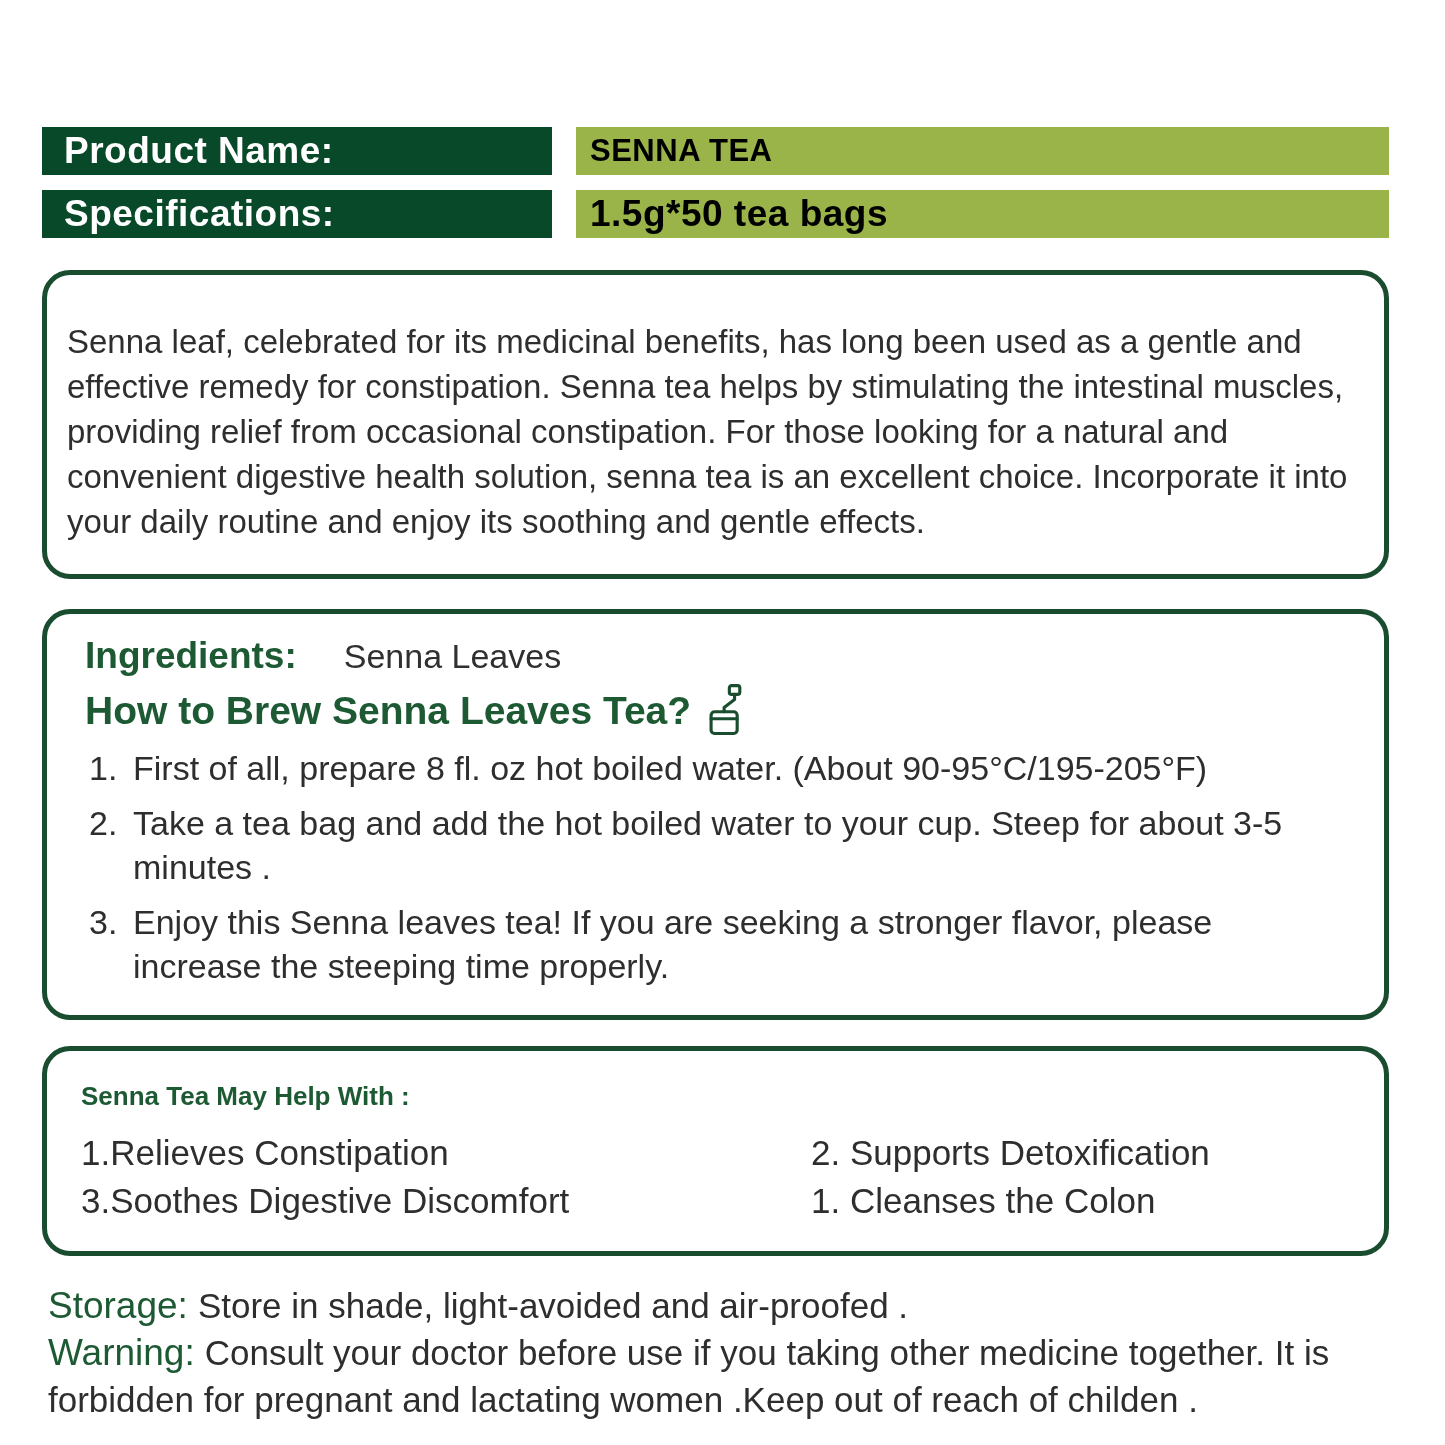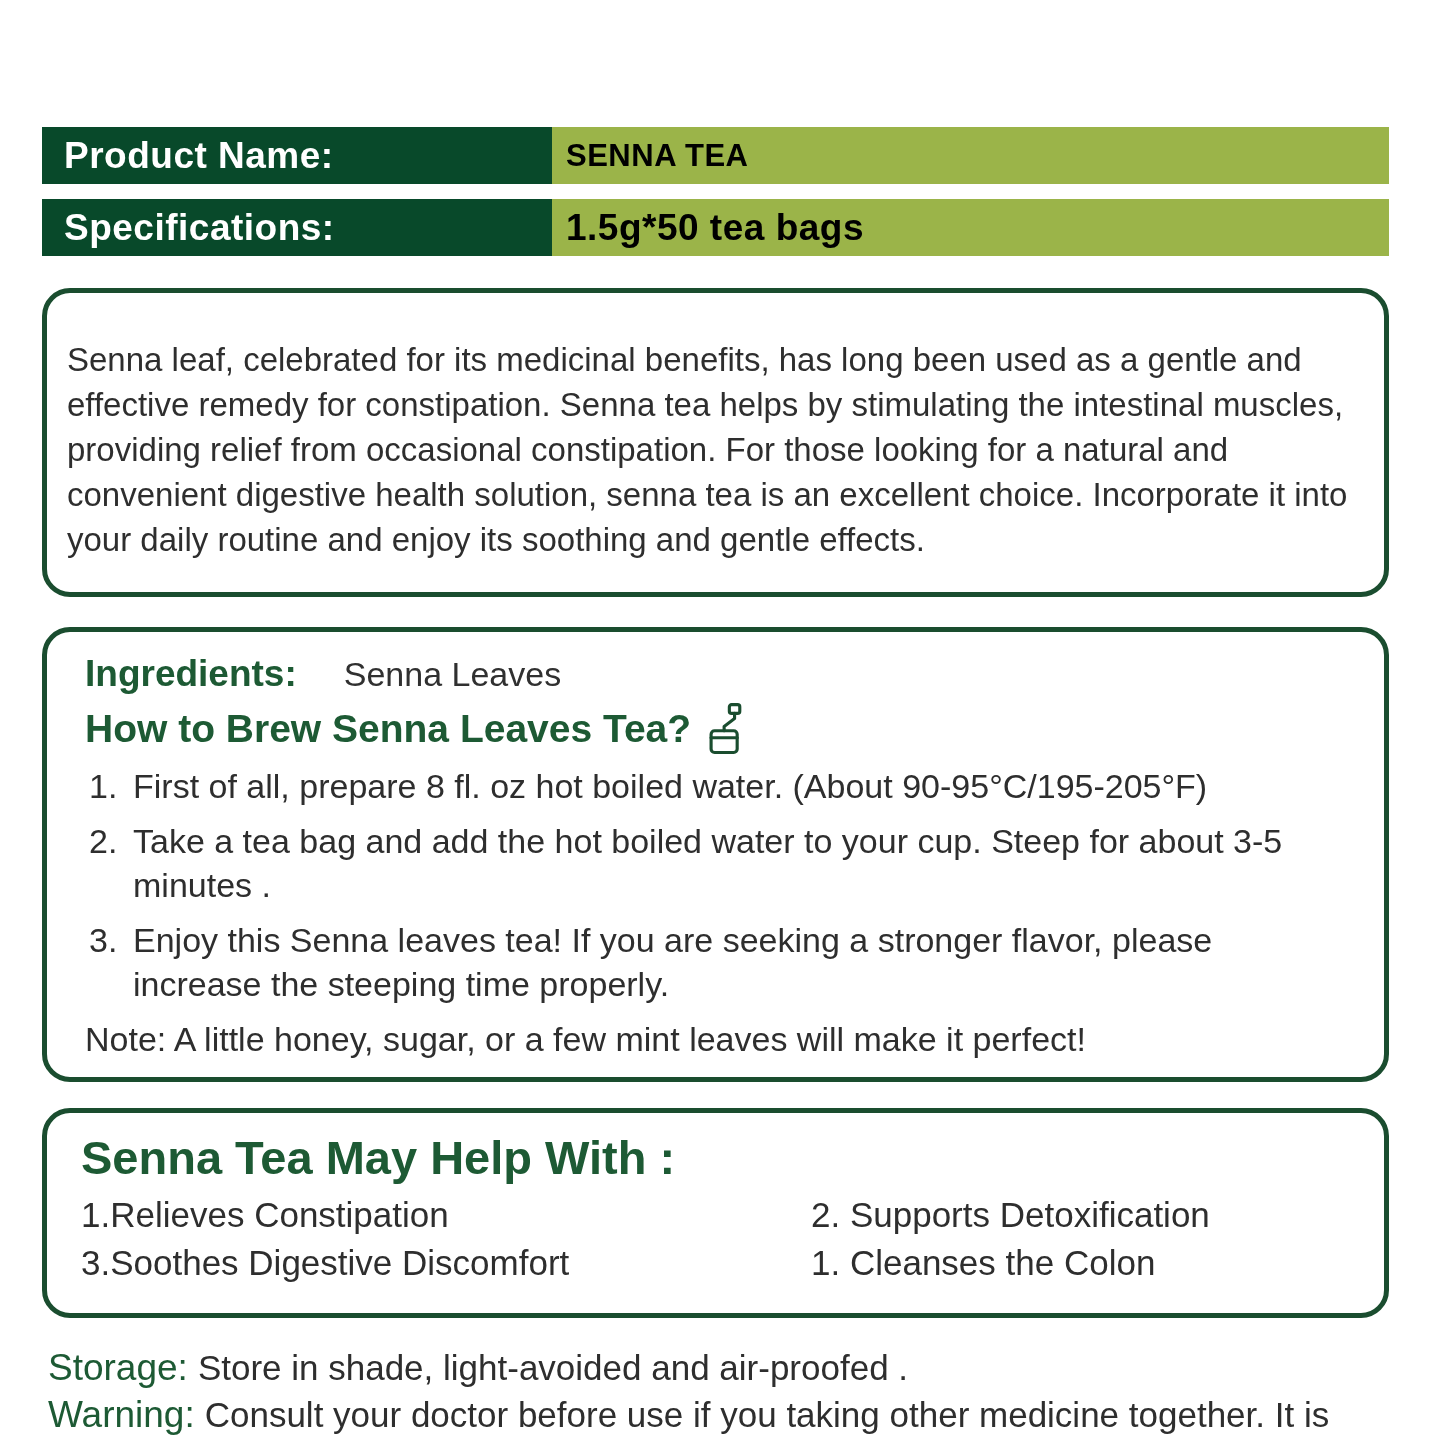--- a/index.html
+++ b/index.html
@@ -11,49 +11,49 @@
     --footer-olive:#8d9e3c;
     --footer-edge:#6e7d27;
     --white:#ffffff;
   }
   *{margin:0;padding:0;box-sizing:border-box;}
   html,body{background:#ffffff;}
   body{font-family:"Liberation Sans","DejaVu Sans",sans-serif;color:var(--text-dark);}
   .page{position:relative;width:1445px;height:1445px;background:var(--white);overflow:hidden;}
 
   
-  .hrow{display:flex;height:57px;margin:0 56px 0 42px;}
+  .hrow{display:flex;height:48px;margin:0 56px 0 42px;gap:24px;}
   .hrow.first{margin-top:127px;}
   .hrow.second{margin-top:15px;}
   .hlabel{width:510px;background:var(--bar-green);color:#fff;font-weight:bold;
           font-size:37px;display:flex;align-items:center;padding-left:22px;letter-spacing:0.5px;}
   .hvalue{flex:1;background:var(--olive);color:#000000;font-weight:bold;
           display:flex;align-items:center;padding-left:14px;letter-spacing:0.5px;}
   .hvalue.name{font-size:31px;}
   .hvalue.spec{font-size:37px;}
 
   
   .box{margin:0 56px 0 42px;border:5px solid var(--border-green);border-radius:28px;background:#fff;}
   .desc-box{margin-top:32px;padding:44px 24px 30px 20px;}
   .desc{font-size:33px;line-height:45px;color:var(--text-dark);}
 
   .brew-box{margin-top:30px;padding:16px 28px 16px 38px;}
   .ing-line{display:flex;align-items:baseline;line-height:52px;gap:31px;}
   .ing-label{color:var(--heading-green);font-weight:bold;font-size:37px;margin-right:16px;}
   .ing-value{font-size:34px;color:#303030;}
-  .brew-title-line{display:flex;align-items:center;line-height:58px;margin-bottom:6px;}
+  .brew-title-line{display:flex;align-items:flex-start;line-height:58px;margin-bottom:6px;}
   .brew-title{color:var(--heading-green);font-weight:bold;font-size:39px;}
   .teabag{width:40px;height:56px;margin-left:14px;flex:none;}
   .step{display:flex;font-size:34px;line-height:44px;margin:0 0 11px 4px;color:var(--text-dark);}
   .step-num{flex:none;width:44px;}
   .step-text{flex:1;white-space:pre-line;}
   .note{font-size:34px;line-height:44px;margin-top:4px;color:var(--text-dark);}
 
   .benefits-box{margin-top:26px;padding:18px 28px 26px 34px;}
-  .benefits-title{color:var(--heading-green);font-weight:bold;font-size:47px;line-height:54px;margin-bottom:6px;}
+  .benefits-title{color:var(--heading-green);font-weight:bold;font-size:26px;line-height:54px;margin-bottom:6px;}
   .benefits-grid{display:grid;grid-template-columns:730px 1fr;}
   .benefit{font-size:35px;line-height:48px;color:var(--text-dark);}
 
   
   .sw-section{margin:26px 56px 0 48px;}
   .sw-line{font-size:35px;line-height:47px;color:var(--text-dark);}
   .sw-label{color:var(--heading-green);font-size:37px;margin-right:10px;}
   .teabag *{stroke:var(--border-green);stroke-width:3.6;fill:none;stroke-linejoin:round;stroke-linecap:round;}
 </style>
 </head>
@@ -97,21 +97,20 @@
     <div class="step">
       <span class="step-num">2.</span>
       <span class="step-text">Take a tea bag and add the hot boiled water to your cup. Steep for about 3-5 minutes .</span>
     </div>
     <div class="step">
       <span class="step-num">3.</span>
       <span class="step-text">Enjoy this Senna leaves tea! If you are seeking a stronger flavor, please
 increase the steeping time properly.</span>
     </div>
 
-    <div class="note">Note: A little honey, sugar, or a few mint leaves will make it perfect!</div>
   </div>
 
   <div class="box benefits-box">
     <div class="benefits-title">Senna Tea May Help With :</div>
     <div class="benefits-grid">
       <div class="benefit">1.Relieves Constipation</div>
       <div class="benefit">2. Supports Detoxification</div>
       <div class="benefit">3.Soothes Digestive Discomfort</div>
       <div class="benefit">1. Cleanses the Colon</div>
     </div>

